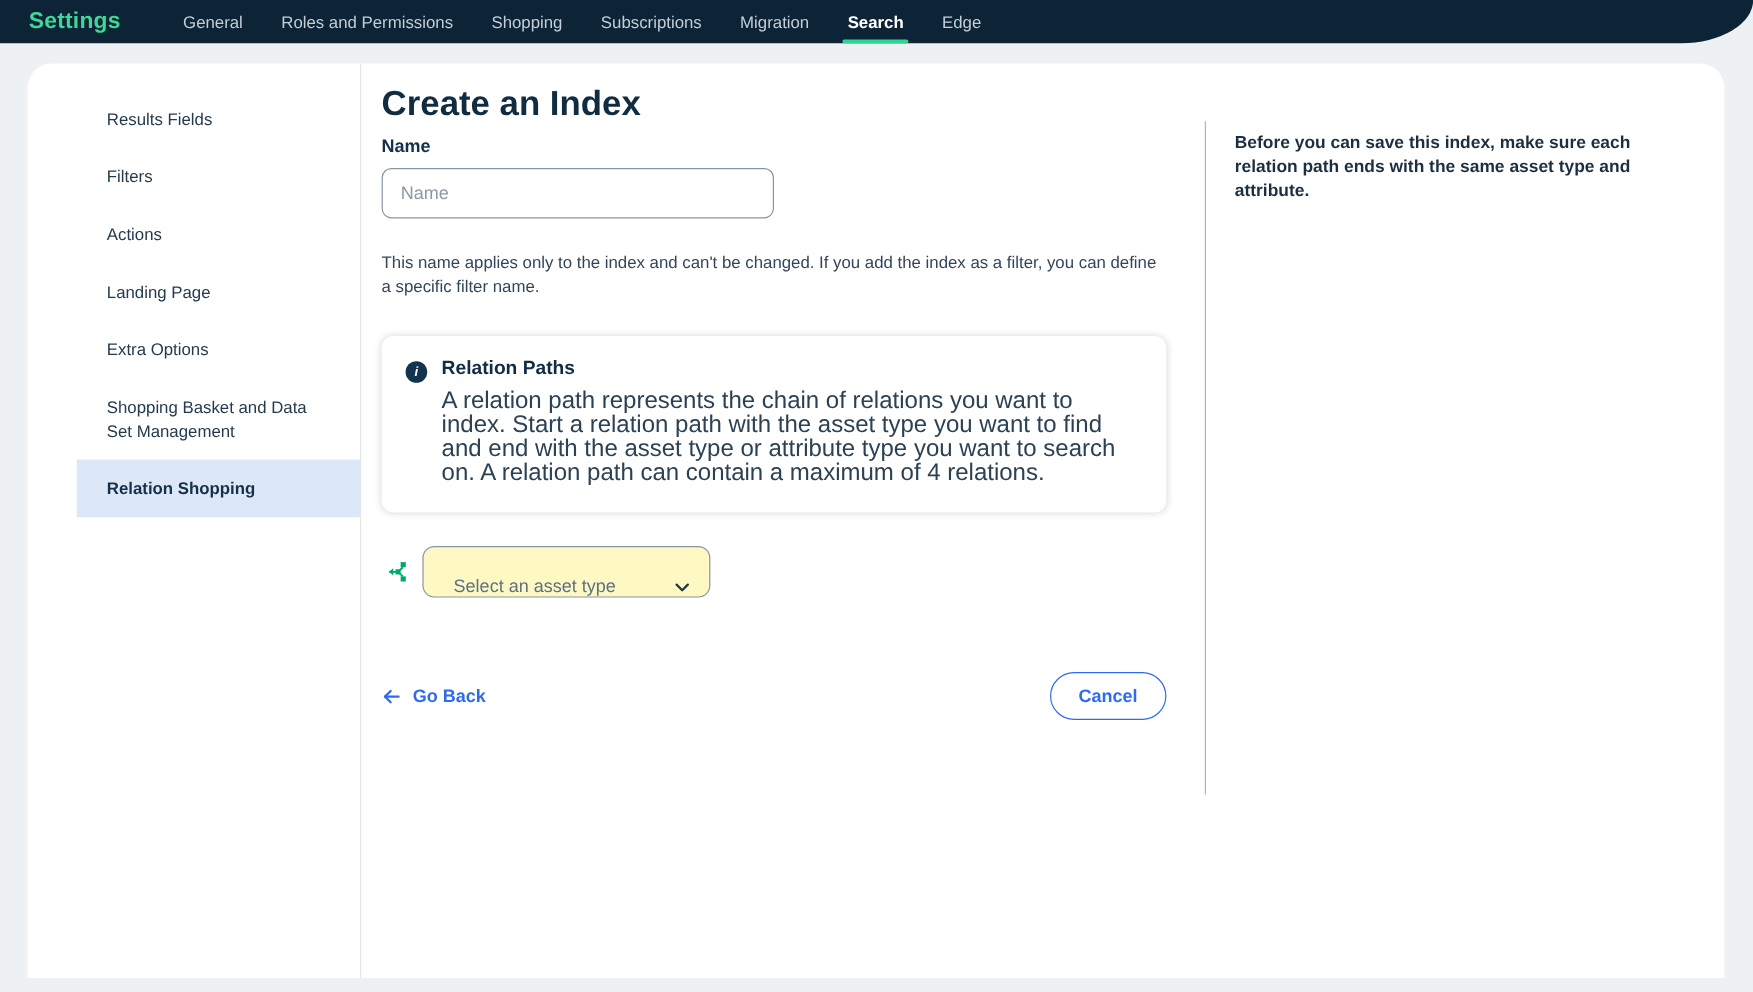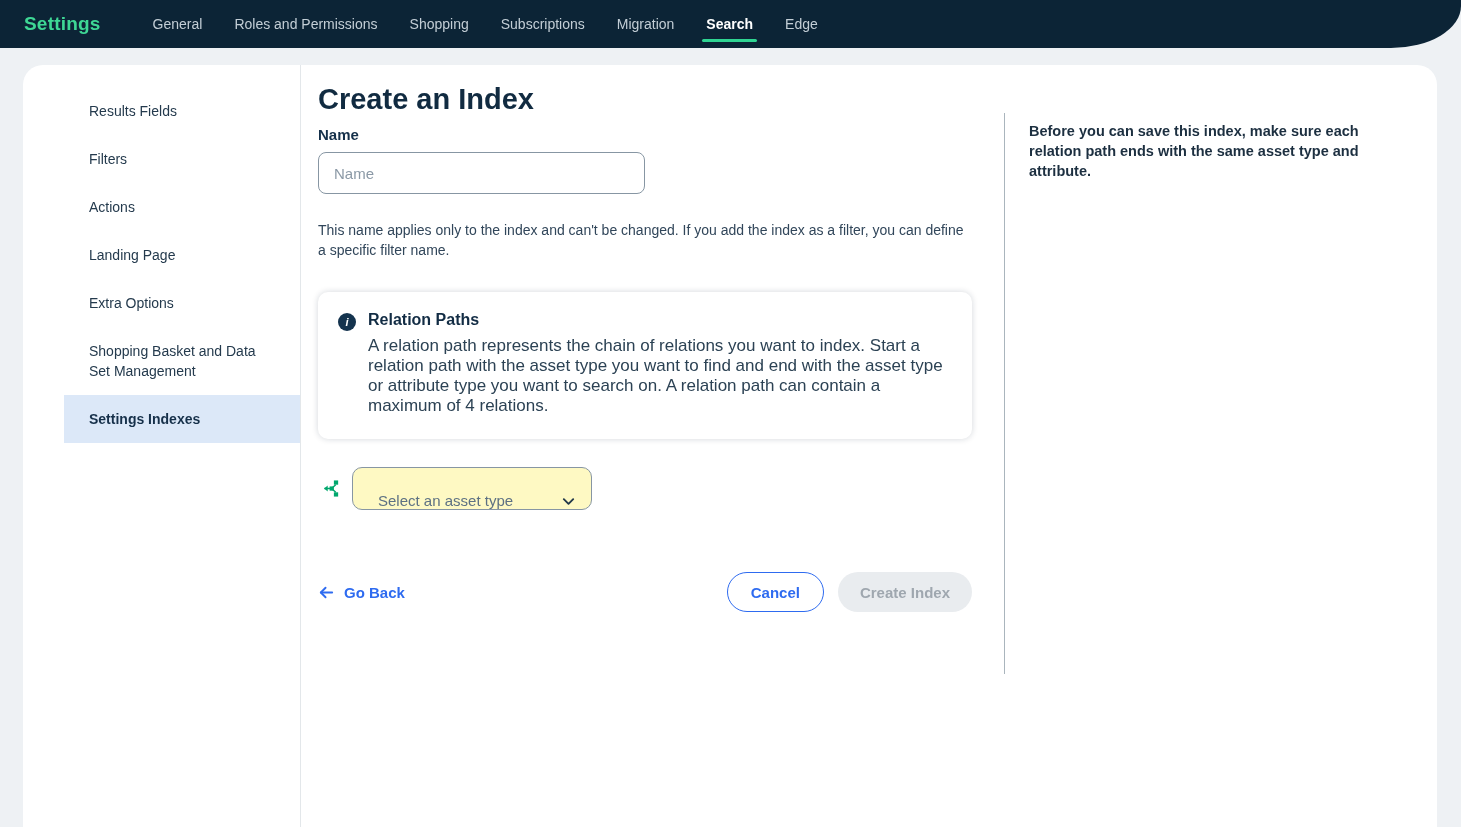--- a/index.html
+++ b/index.html
@@ -5,21 +5,21 @@
   * { margin:0; padding:0; box-sizing:border-box; }
   html,body { width:1461px; height:827px; overflow:hidden; }
   body {
     font-family:"Liberation Sans", sans-serif;
     background:#eef1f4;
     color:#16304a;
   }
 
   
   .topbar {
-    height:48px;
+    height:36px;
     background:#0c2436;
     display:flex;
     align-items:center;
     border-bottom-right-radius:70px 42px;
     position:relative;
     z-index:2;
   }
   .brand {
     color:#3ed795;
     font-size:19px;
@@ -144,21 +144,21 @@
     margin-top:2px;
   }
   .info-body { margin-left:12px; }
   .info-title {
     font-size:16px;
     font-weight:bold;
     color:#122c44;
     margin-bottom:7px;
   }
   .info-text {
-    font-size:17px;
+    font-size:20px;
     line-height:20px;
     color:#2c4254;
     max-width:580px;
   }
 
   
   .path-row {
     margin-top:28px;
     display:flex;
     align-items:center;
@@ -252,21 +252,21 @@
 
 <div class="card">
 
   <aside class="sidebar">
     <div class="side-item">Results Fields</div>
     <div class="side-item">Filters</div>
     <div class="side-item">Actions</div>
     <div class="side-item">Landing Page</div>
     <div class="side-item">Extra Options</div>
     <div class="side-item" style="max-width:215px;">Shopping Basket and Data Set Management</div>
-    <div class="side-item selected">Settings Indexes</div>
+    <div class="side-item selected">Relation Shopping</div>
   </aside>
 
   <div class="content">
 
     <div class="main-col">
       <h1 class="page-title">Create an Index</h1>
 
       <div class="field-label">Name</div>
       <input class="name-input" type="text" placeholder="Name" style="">
 
@@ -300,21 +300,20 @@
       <div class="footer-row">
         <div class="go-back">
           <svg class="back-arrow-icon" viewBox="0 0 18 18" fill="none" stroke="#2e6bf0" stroke-width="2" stroke-linecap="round" stroke-linejoin="round">
             <path d="M15 9 H3"></path>
               <path d="M8 4 L3 9 L8 14"></path>
           </svg>
           <span>Go Back</span>
         </div>
         <div class="spacer"></div>
         <button class="btn btn-cancel">Cancel</button>
-        <button class="btn btn-create" disabled="">Create Index</button>
       </div>
     </div>
 
     <div class="aside">
       <p class="aside-note">Before you can save this index, make sure each relation path ends with the same asset type and attribute.</p>
     </div>
 
   </div>
 </div>
 

